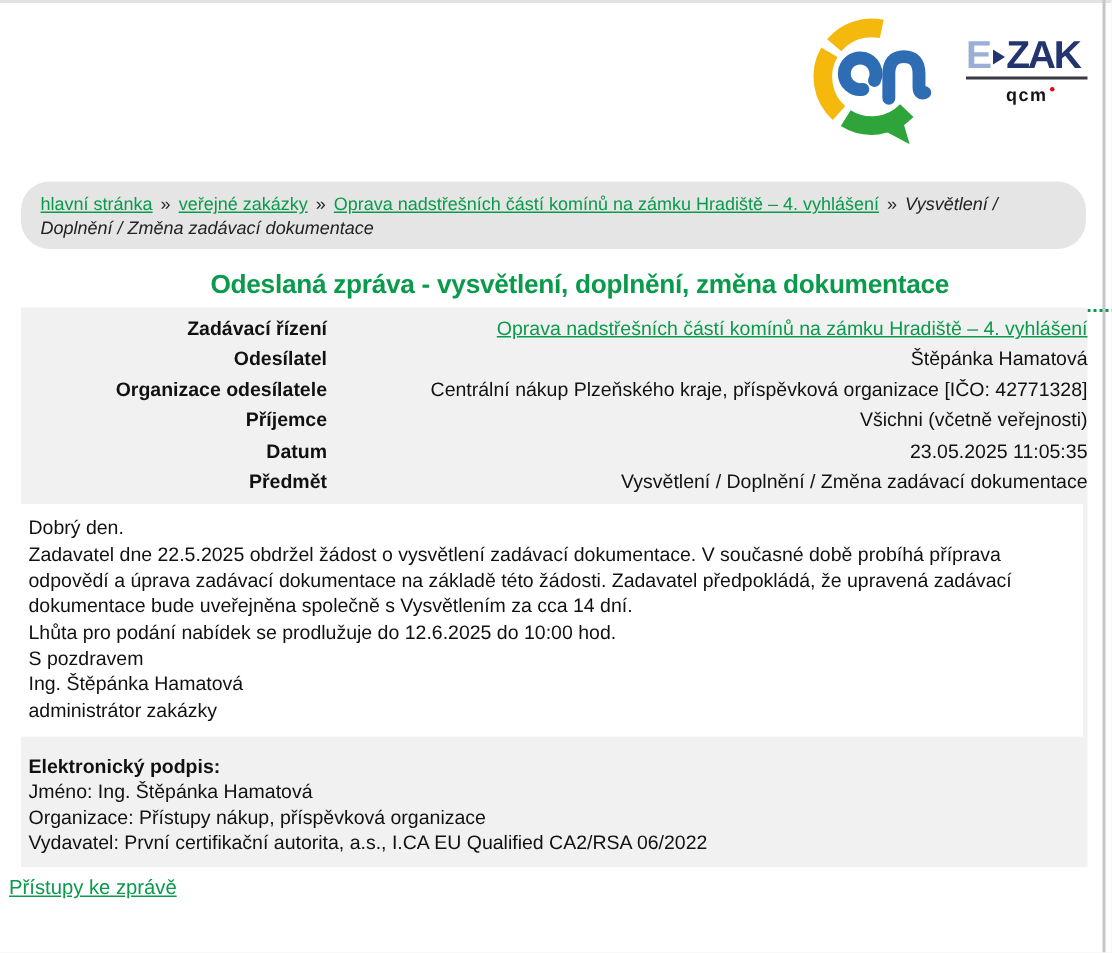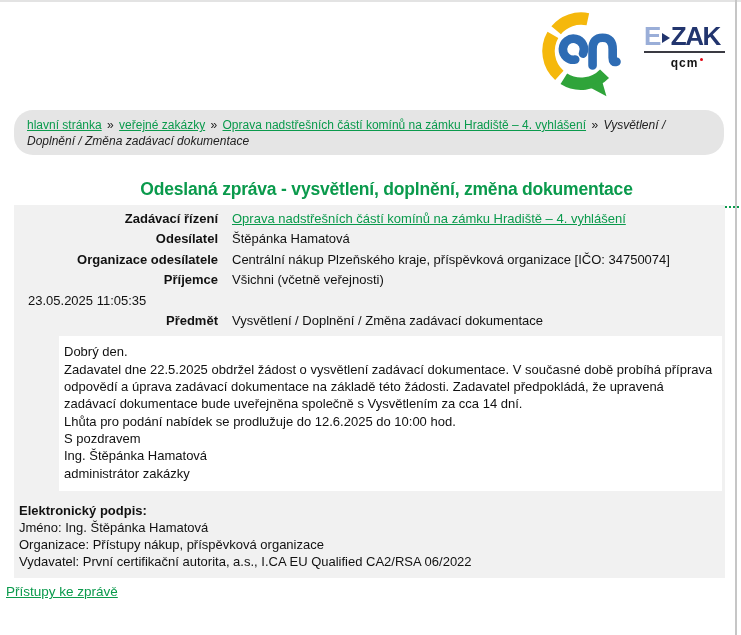--- a/index.html
+++ b/index.html
@@ -16,39 +16,39 @@
   .ezak-text{font-size:26px;font-weight:bold;letter-spacing:-1.5px;line-height:26px;white-space:nowrap;}
   .ezak-e{color:#9aaed8;}
   .ezak-zak{color:#22356e;}
   .ezak-arrow{display:inline-block;width:0;height:0;border-left:8px solid #22356e;
     border-top:5px solid transparent;border-bottom:5px solid transparent;margin:0 1px 2px 2px;}
   .ezak-rule{height:2px;background:#3a3a42;margin-top:2px;}
   .qcm{text-align:center;font-weight:bold;font-size:12px;letter-spacing:1px;margin-top:3px;color:#141414;position:relative;}
   .qcm-dot{position:absolute;right:22px;top:2px;width:3px;height:3px;background:#e30613;border-radius:50%;}
 
   
-  .breadcrumb{position:absolute;left:14px;top:110px;width:710px;height:45px;box-sizing:border-box;
+  .breadcrumb{position:absolute;left:14px;top:121px;width:710px;height:45px;box-sizing:border-box;
     background:#e5e5e5;padding:7px 13px;font-size:12px;line-height:16px;color:#222;border-radius:19px;}
   .breadcrumb a{color:#0a9a4c;text-decoration:underline;cursor:pointer;}
   .crumb-sep{color:#222;padding:0 2px;}
   .crumb-current{font-style:italic;color:#222;}
 
   
   .page-title{position:absolute;left:10px;top:163px;width:721px;font-size:17.5px;font-weight:bold;
     color:#0a9a4c;padding-bottom:6px;border-bottom:2px dotted #0a9a4c;letter-spacing:-0.2px;}
 
   
   .content{position:absolute;left:14px;top:205px;width:711px;background:#f1f1f1;}
   .details{padding:4px 0 5px 0;}
-  .drow{display:flex;font-size:13px;line-height:20.4px;}
+  .drow{display:flex;font-size:13px;line-height:20.4px;justify-content:space-between;}
   .dlabel{width:204px;text-align:right;font-weight:bold;flex-shrink:0;color:#111;}
   .dvalue{margin-left:14px;color:#111;}
   a.green-link{color:#0a9a4c;text-decoration:underline;cursor:pointer;}
 
-  .message{background:#ffffff;margin-right:3px;padding:7px 8px 9px 5px;font-size:13px;line-height:17.3px;color:#111;margin-left:45px;}
+  .message{background:#ffffff;margin-right:3px;padding:7px 8px 9px 5px;font-size:13px;line-height:17.3px;color:#111;}
   .msg-line{min-height:17.3px;}
 
   .signature{padding:11px 8px 8px 5px;font-size:13px;line-height:17px;color:#111;border-radius:17px;}
   .sig-heading{font-weight:bold;}
 
   .footer-link{position:absolute;left:6px;top:584px;font-size:13.5px;color:#0a9a4c;text-decoration:underline;cursor:pointer;}
 </style>
 </head>
 <body>
 
@@ -88,27 +88,28 @@
     <div class="drow">
       <div class="dlabel">Zadávací řízení</div>
       <div class="dvalue"><a class="green-link">Oprava nadstřešních částí komínů na zámku Hradiště – 4. vyhlášení</a></div>
     </div>
     <div class="drow">
       <div class="dlabel">Odesílatel</div>
       <div class="dvalue">Štěpánka Hamatová</div>
     </div>
     <div class="drow">
       <div class="dlabel">Organizace odesílatele</div>
-      <div class="dvalue">Centrální nákup Plzeňského kraje, příspěvková organizace [IČO: 34750074]</div>
+      <div class="dvalue">Centrální nákup Plzeňského kraje, příspěvková organizace [IČO: 42771328]</div>
     </div>
     <div class="drow">
       <div class="dlabel">Příjemce</div>
       <div class="dvalue">Všichni (včetně veřejnosti)</div>
     </div>
     <div class="drow">
+      <div class="dlabel">Datum</div>
       <div class="dvalue">23.05.2025 11:05:35</div>
     </div>
     <div class="drow">
       <div class="dlabel">Předmět</div>
       <div class="dvalue">Vysvětlení / Doplnění / Změna zadávací dokumentace</div>
     </div>
   </div>
 
   <div class="message">
     <div class="msg-line">Dobrý den.</div>

